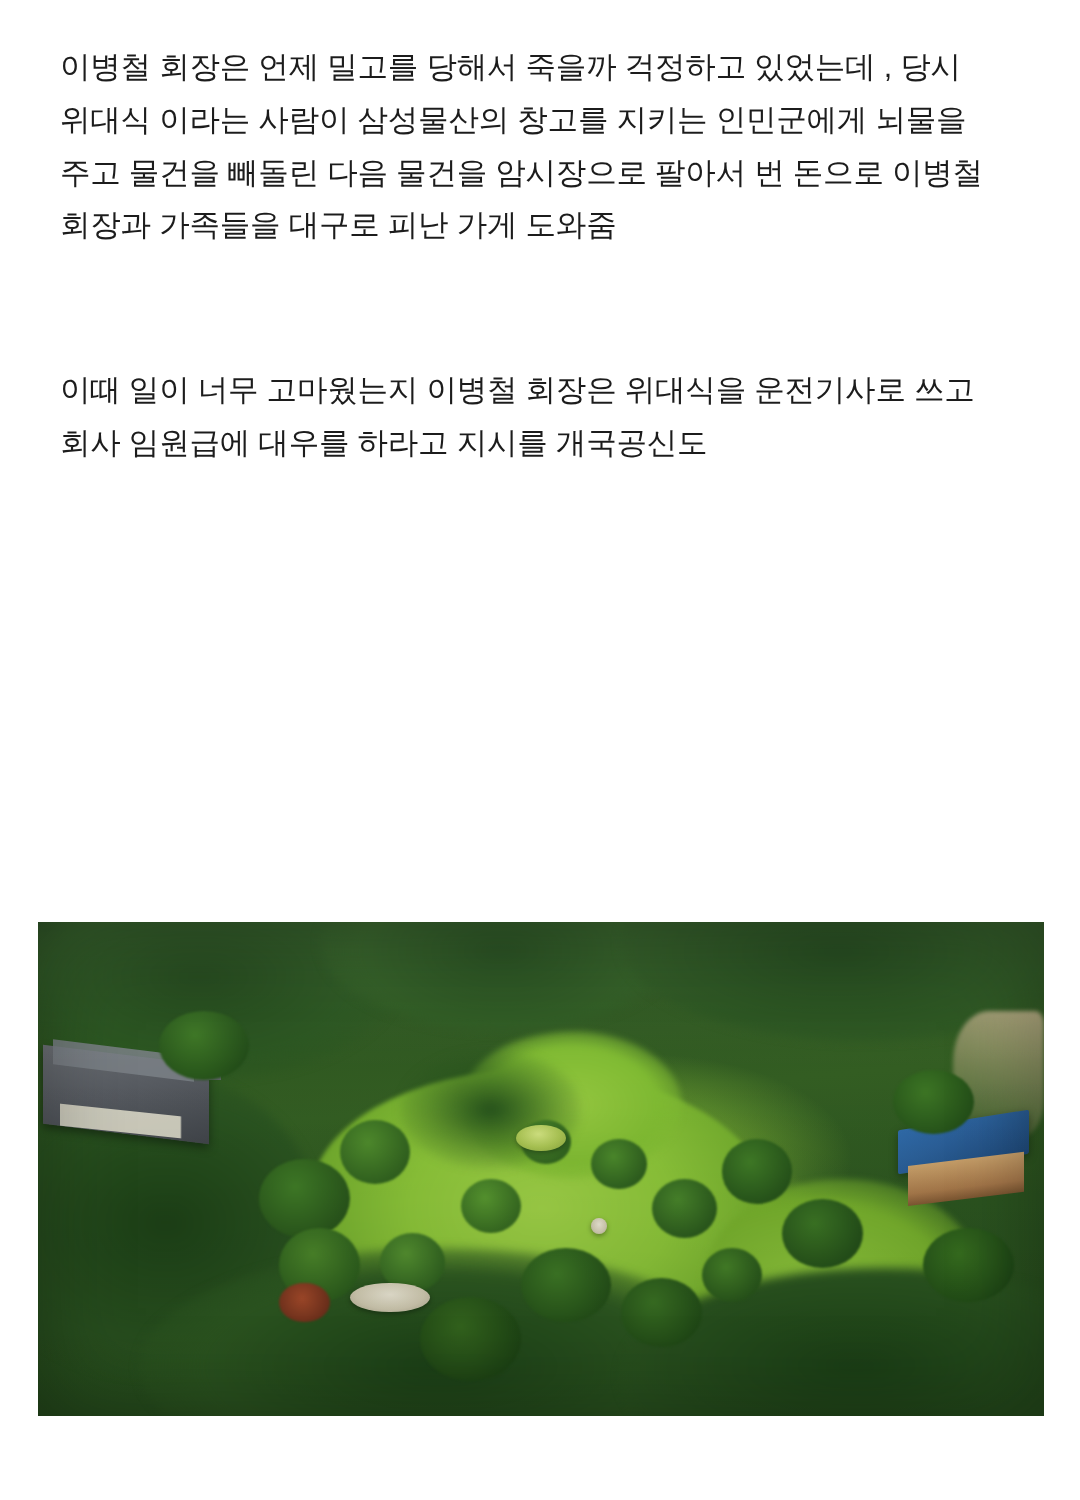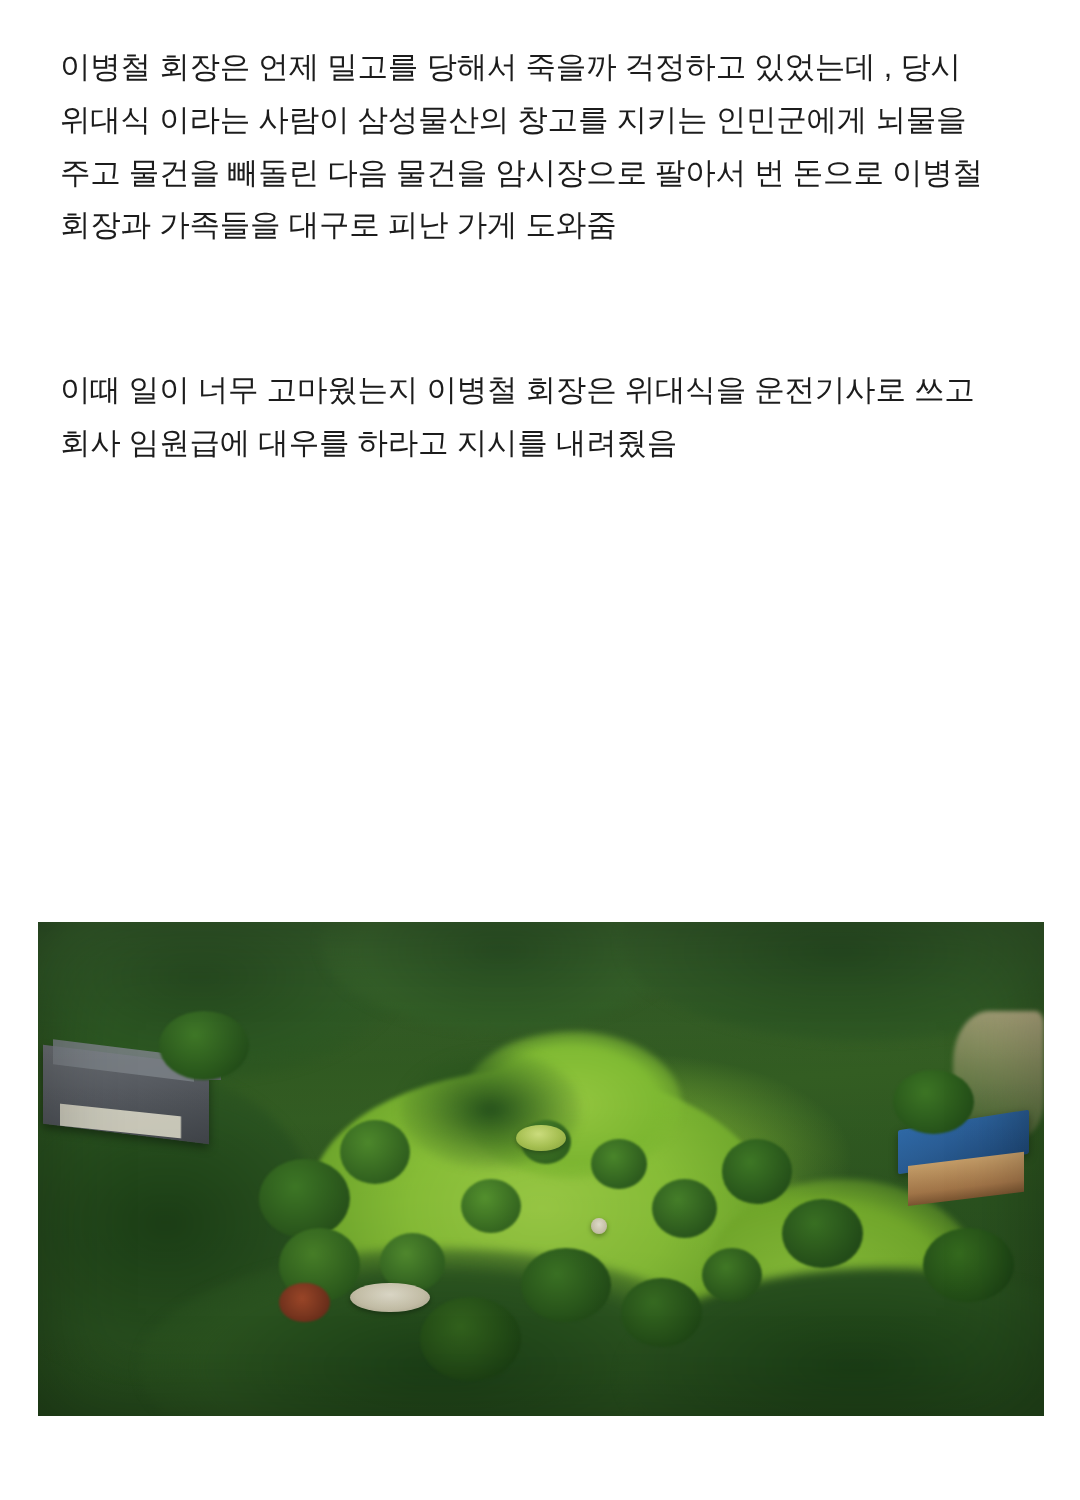--- a/index.html
+++ b/index.html
@@ -193,21 +193,21 @@
     box-shadow: inset 0 0 90px rgba(0,0,0,.35);
     pointer-events: none;
   }
 </style>
 </head>
 <body>
 
 <div class="page">
 
   <p class="para para-1">이병철 회장은 언제 밀고를 당해서 죽을까 걱정하고 있었는데 , 당시 위대식 이라는 사람이 삼성물산의 창고를 지키는 인민군에게 뇌물을 주고 물건을 빼돌린 다음 물건을 암시장으로 팔아서 번 돈으로 이병철 회장과 가족들을 대구로 피난 가게 도와줌</p>
-  <p class="para para-2">이때 일이 너무 고마웠는지 이병철 회장은 위대식을 운전기사로 쓰고 회사 임원급에 대우를 하라고 지시를 내려줬음</p>
+  <p class="para para-2">이때 일이 너무 고마웠는지 이병철 회장은 위대식을 운전기사로 쓰고 회사 임원급에 대우를 하라고 지시를 개국공신도</p>
 
   <div class="photo-wrap">
     <div class="photo">
       <div class="layer-base"></div>
 
       <div class="lawn"></div>
       <div class="lawn2"></div>
       <div class="lawn3"></div>
 
       <div class="dark-mass" style="left:-4%;top:-10%;width:40%;height:42%;background:radial-gradient(ellipse at 50% 50%, #1f4418 0%, #2a5520 55%, rgba(35,72,27,0) 80%);"></div>

